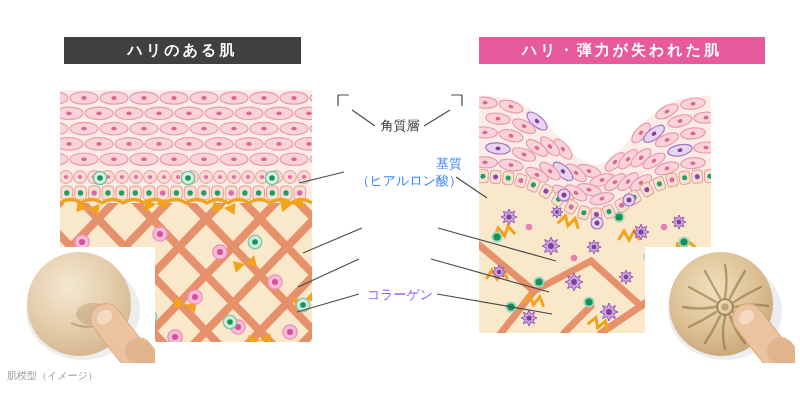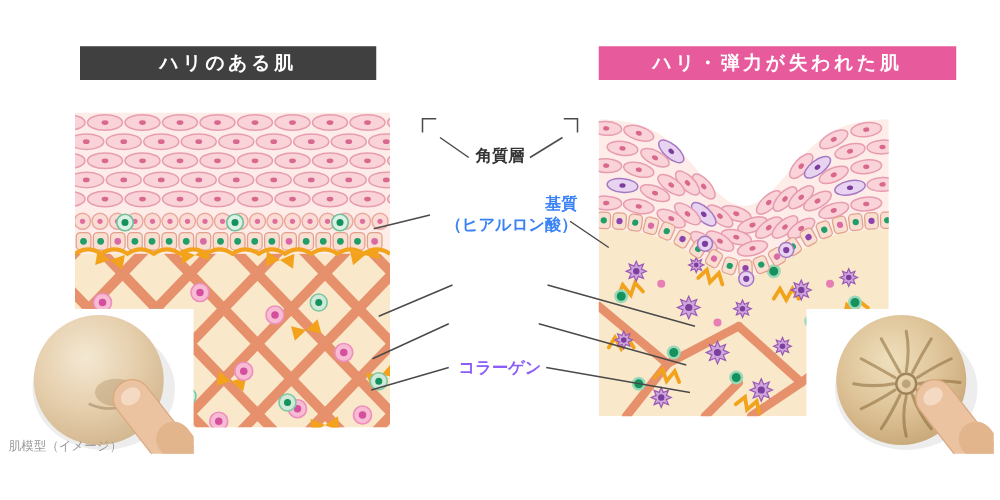--- a/index.html
+++ b/index.html
@@ -7,30 +7,30 @@
   .stage{position:relative;width:800px;height:400px;background:#fff;overflow:hidden;}
   .banner{position:absolute;top:37px;height:27px;display:flex;align-items:center;justify-content:center;
           font-size:15px;font-weight:bold;letter-spacing:3px;color:#fff;}
   .banner-left{left:64px;width:237px;}
   .banner-right{left:479px;width:286px;}
   .diagram{position:absolute;z-index:1;}
   #left-svg{left:60px;top:90px;}
   #right-svg{left:479px;top:95px;}
   #connectors{position:absolute;left:0;top:0;z-index:4;pointer-events:none;}
   .ln{stroke:#4a4a4a;stroke-width:1.2;fill:none;}
-  .label{position:absolute;z-index:4;color:#333;font-size:13px;line-height:1.3;text-align:center;font-weight:bold;}
+  .label{position:absolute;z-index:4;color:#333;font-size:13px;line-height:1.3;text-align:center;}
   #lbl-corneum{left:360px;top:118px;width:80px;}
   #lbl-matrix{left:338px;top:156px;width:124px;}
   #lbl-elastin{left:354px;top:220px;width:92px;}
   #lbl-collagen{left:354px;top:251px;width:92px;}
   #lbl-fibro{left:348px;top:286px;width:104px;}
   .photo{position:absolute;width:150px;height:116px;z-index:5;}
   .photo-left{left:5px;top:247px;}
   .photo-right{left:645px;top:247px;}
-  .caption{position:absolute;left:7px;top:350px;z-index:6;font-size:10px;color:#999;}
+  .caption{position:absolute;left:7px;top:369px;z-index:6;font-size:10px;color:#999;}
 </style>
 </head>
 <body>
 
 <div class="stage">
 
   <div class="banner banner-left" style="background: #404040; color: rgb(255, 255, 255);">
     <span>ハリのある肌</span>
   </div>
   <div class="banner banner-right" style="background: rgb(231, 90, 155); color: rgb(255, 255, 255);">

